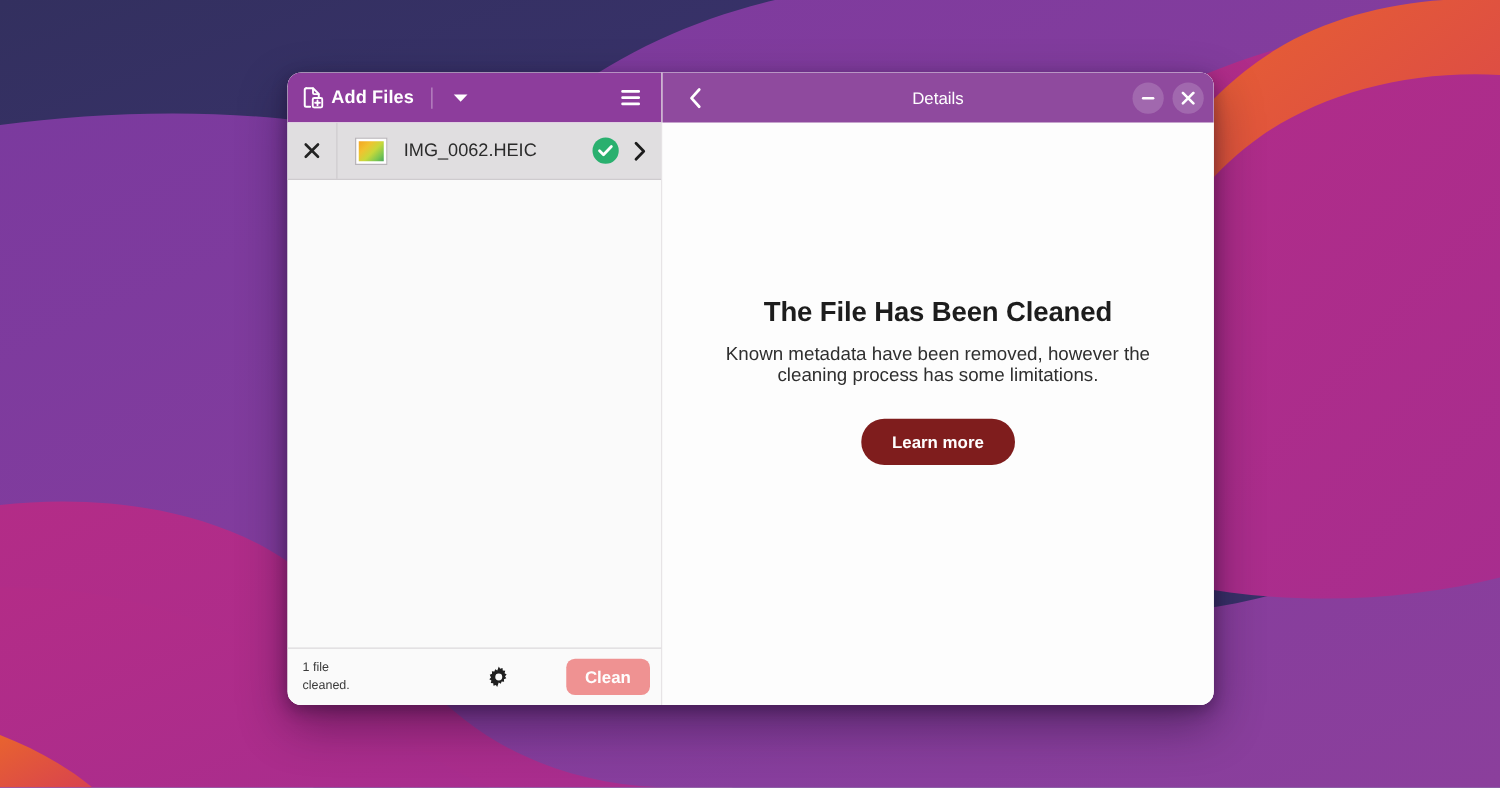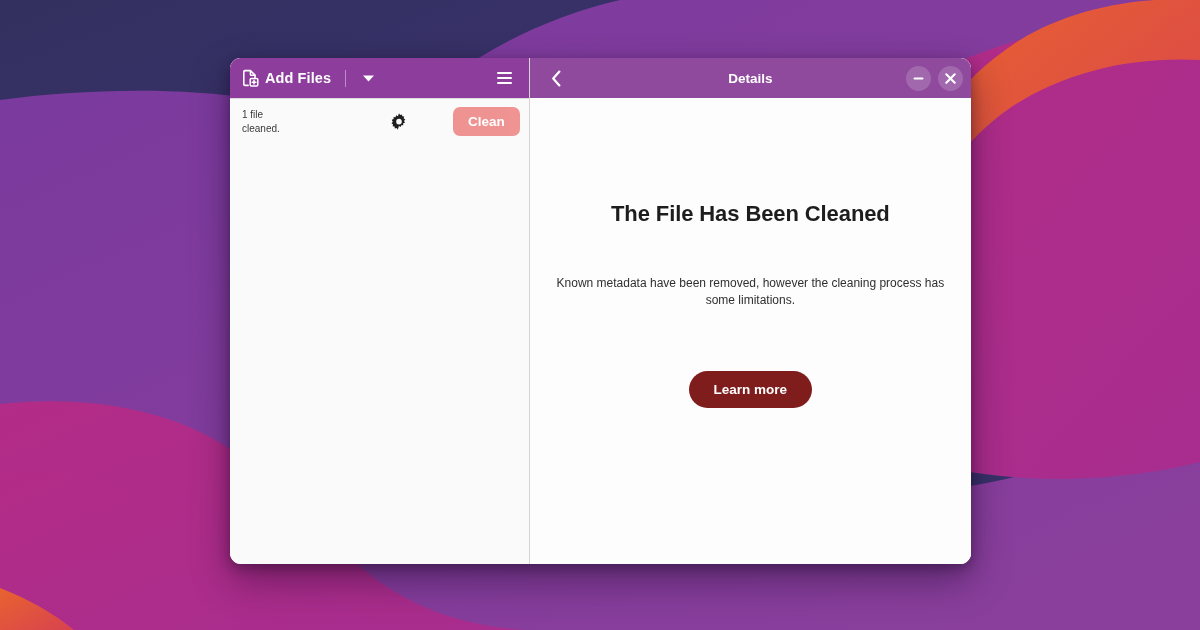--- a/index.html
+++ b/index.html
@@ -250,21 +250,21 @@
     flex: 0 0 auto;
     margin-left: 6px;
   }
   .details-title {
     position: absolute;
     left: 0;
     right: 0;
     text-align: center;
     color: #ffffff;
     font-size: 13.5px;
-    font-weight: bold;
+    font-weight: normal;
     pointer-events: none;
   }
   .win-ctrls {
     margin-left: auto;
     display: flex;
     align-items: center;
     gap: 7px;
     z-index: 2;
   }
   .wc {
@@ -279,32 +279,31 @@
 
   .right-content {
     flex: 1 1 auto;
     display: flex;
     flex-direction: column;
     align-items: center;
     justify-content: center;
     padding: 0 24px 54px 24px;
     box-sizing: border-box;
     background: #fdfdfd;
-    gap: 36px;
   }
   .rc-title {
     font-size: 22px;
     font-weight: bold;
     color: #1d1d1d;
     text-align: center;
     margin: 0 0 12px 0;
     letter-spacing: -0.1px;
   }
   .rc-desc {
-    font-size: 12px;
+    font-size: 15px;
     color: #2f2f2f;
     text-align: center;
     line-height: 17px;
     max-width: 410px;
     margin: 0 0 26px 0;
   }
   .learn-btn {
     background: #7f1d1d;
     color: #ffffff;
     font-size: 13.5px;
@@ -406,20 +405,47 @@
           <span style="display:flex;">
             <svg width="17" height="14" viewBox="0 0 17 14" xmlns="http://www.w3.org/2000/svg">
               <rect x="1" y="1" width="15" height="2.1" rx="1" fill="#ffffff"></rect>
               <rect x="1" y="6" width="15" height="2.1" rx="1" fill="#ffffff"></rect>
               <rect x="1" y="11" width="15" height="2.1" rx="1" fill="#ffffff"></rect>
             </svg>
           </span>
         </div>
       </div>
 
+      <div class="file-list">
+        <div class="file-row">
+          <div class="fr-close">
+            <span style="display:flex;">
+              <svg width="13" height="13" viewBox="0 0 13 13" xmlns="http://www.w3.org/2000/svg">
+                <path d="M1.6 1.6 L11.4 11.4 M11.4 1.6 L1.6 11.4" stroke="#232323" stroke-width="2.1" stroke-linecap="round"></path>
+              </svg>
+            </span>
+          </div>
+          <div class="fr-thumb">
+              <i></i>
+            </div>
+          <div class="fr-name">IMG_0062.HEIC</div>
+          <div class="fr-badge">
+            <svg width="13" height="11" viewBox="0 0 13 11" xmlns="http://www.w3.org/2000/svg">
+              <path d="M1.6 5.6 L4.8 8.8 L11.1 2.2" stroke="#ffffff" stroke-width="2.2" fill="none" stroke-linecap="round" stroke-linejoin="round"></path>
+            </svg>
+          </div>
+          <div class="fr-chevron">
+            <span style="display:flex;">
+              <svg width="10" height="16" viewBox="0 0 10 16" xmlns="http://www.w3.org/2000/svg">
+                <path d="M1.8 1.6 L8 8 L1.8 14.4" stroke="#1c1c1c" stroke-width="2.2" fill="none" stroke-linecap="round" stroke-linejoin="round"></path>
+              </svg>
+            </span>
+          </div>
+        </div>
+      </div>
 
       <div class="bottom-bar">
         <div class="status-text">1 file
 cleaned.</div>
         <div class="gear-btn">
           <span style="display:flex;">
             <svg width="18" height="18" viewBox="0 0 20 20" xmlns="http://www.w3.org/2000/svg">
               <path fill="#1f1f1f" d="M10 0.9l1.25 2.0 2.3-0.62 0.26 2.35 2.35 0.26-0.62 2.3 2.0 1.25-1.62 1.72 1.23 2.02-2.25 0.78 0.17 2.36-2.36-0.17-0.78 2.25-2.02-1.23L8.47 20.5 l-1.25-2.0-2.3 0.62-0.26-2.35-2.35-0.26 0.62-2.3-2.0-1.25 1.62-1.72L1.32 8.62l2.25-0.78L3.4 5.48l2.36 0.17 0.78-2.25 2.02 1.23z" transform="scale(0.93) translate(0.8,-0.6)"></path>
               <circle cx="10" cy="9.6" r="3.1" fill="#fafafa"></circle>
             </svg>

